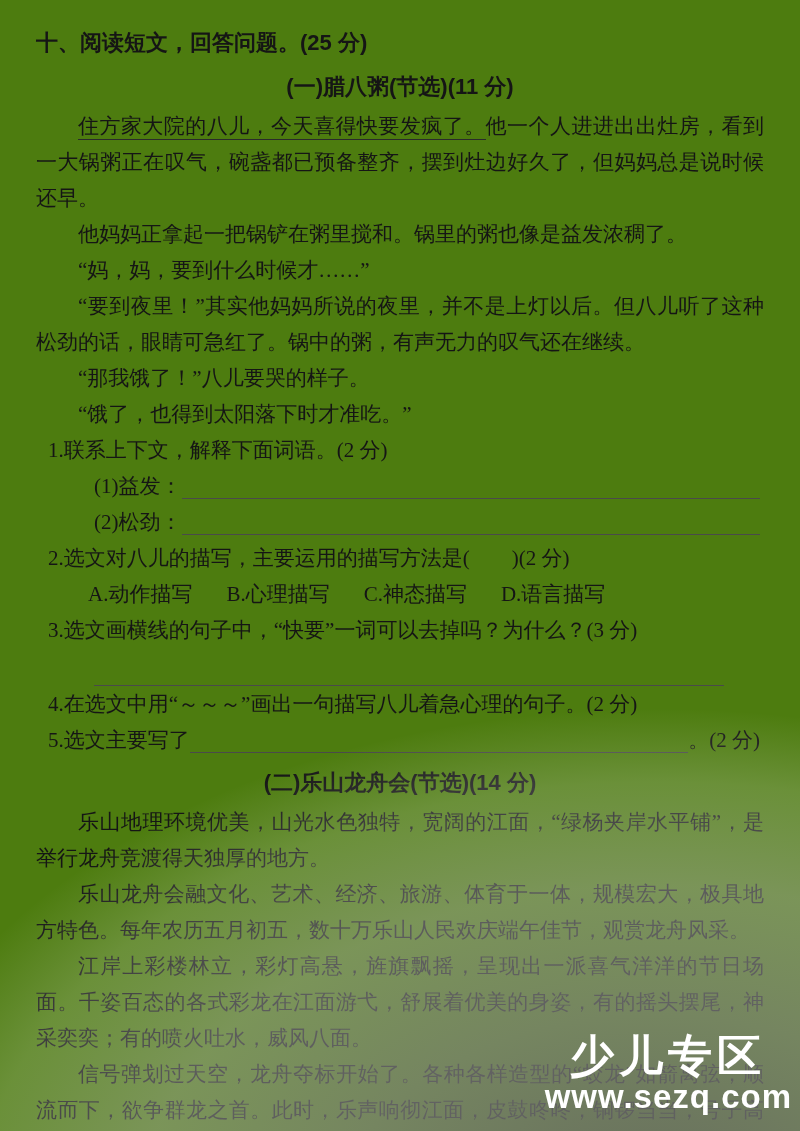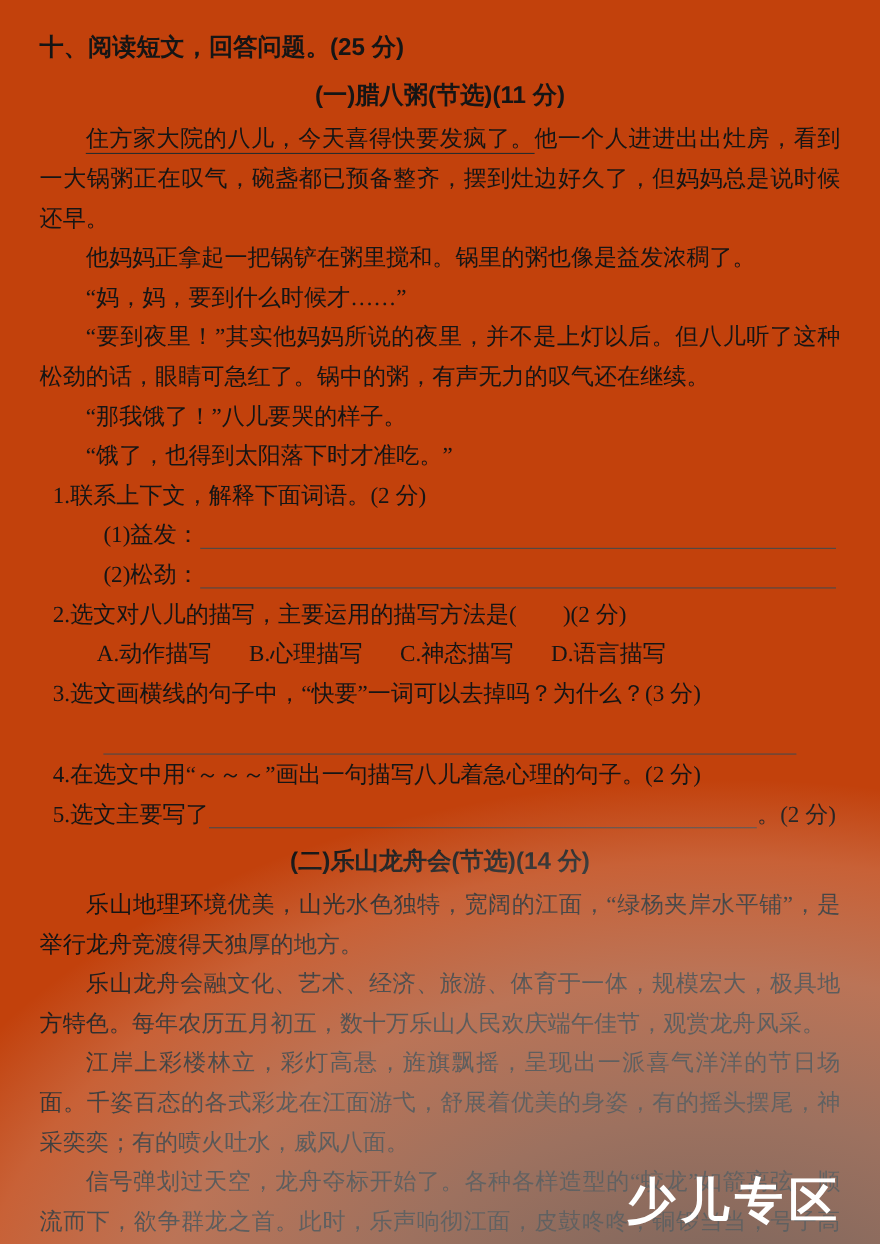--- a/index.html
+++ b/index.html
@@ -1,20 +1,20 @@
 <!DOCTYPE html>
 <html><head>
 <meta charset="utf-8">
 <style>
   html,body{margin:0;padding:0;background:#e9e9e9;}
   .sheet{
     position:relative;
     width:800px;height:1131px;
     margin:0 auto;
-    background:#c2410c;
+    background:#4d7c0f;
     overflow:hidden;
     font-family:"Liberation Serif","DejaVu Serif",serif;
     color:#151515;
   }
   .shade{
     position:absolute;inset:0;z-index:2;pointer-events:none;
     background:radial-gradient(118% 54% at 82% 108%,
       rgba(104,104,104,.88) 0%,
       rgba(138,138,138,.66) 34%,
       rgba(178,178,178,.45) 55%,
@@ -115,15 +115,16 @@
     <div class="para">乐山龙舟会融文化、艺术、经济、旅游、体育于一体，规模宏大，极具地方特色。每年农历五月初五，数十万乐山人民欢庆端午佳节，观赏龙舟风采。</div>
     <div class="para">江岸上彩楼林立，彩灯高悬，旌旗飘摇，呈现出一派喜气洋洋的节日场面。千姿百态的各式彩龙在江面游弋，舒展着优美的身姿，有的摇头摆尾，神采奕奕；有的喷火吐水，威风八面。</div>
     <div class="para">信号弹划过天空，龙舟夺标开始了。各种各样造型的“蛟龙”如箭离弦，顺流而下，欲争群龙之首。此时，乐声响彻江面，皮鼓咚咚，铜锣当当，号子高亢。每只龙舟</div>
 
   </div>
 
   <div class="shade"></div>
 
   <div class="watermark">
     <div class="wm1">少儿专区</div>
+    <div class="wm2">www.sezq.com</div>
   </div>
 
 </div>
 
 </body></html>

